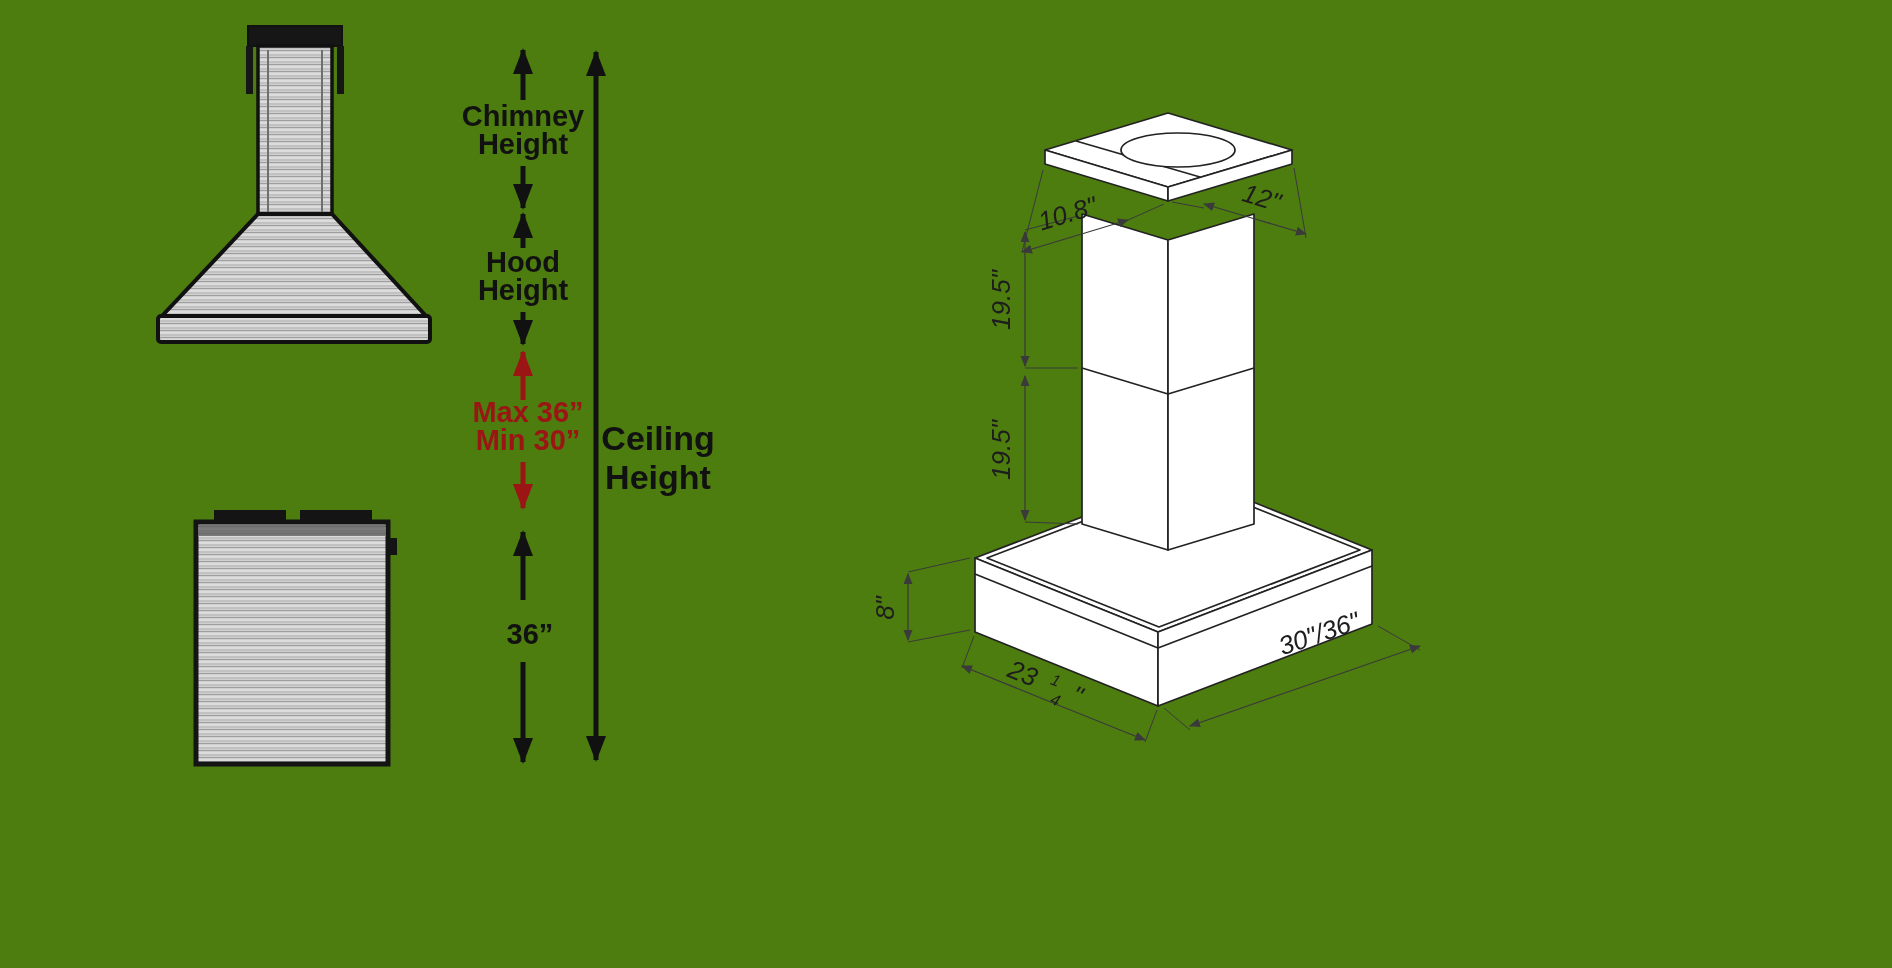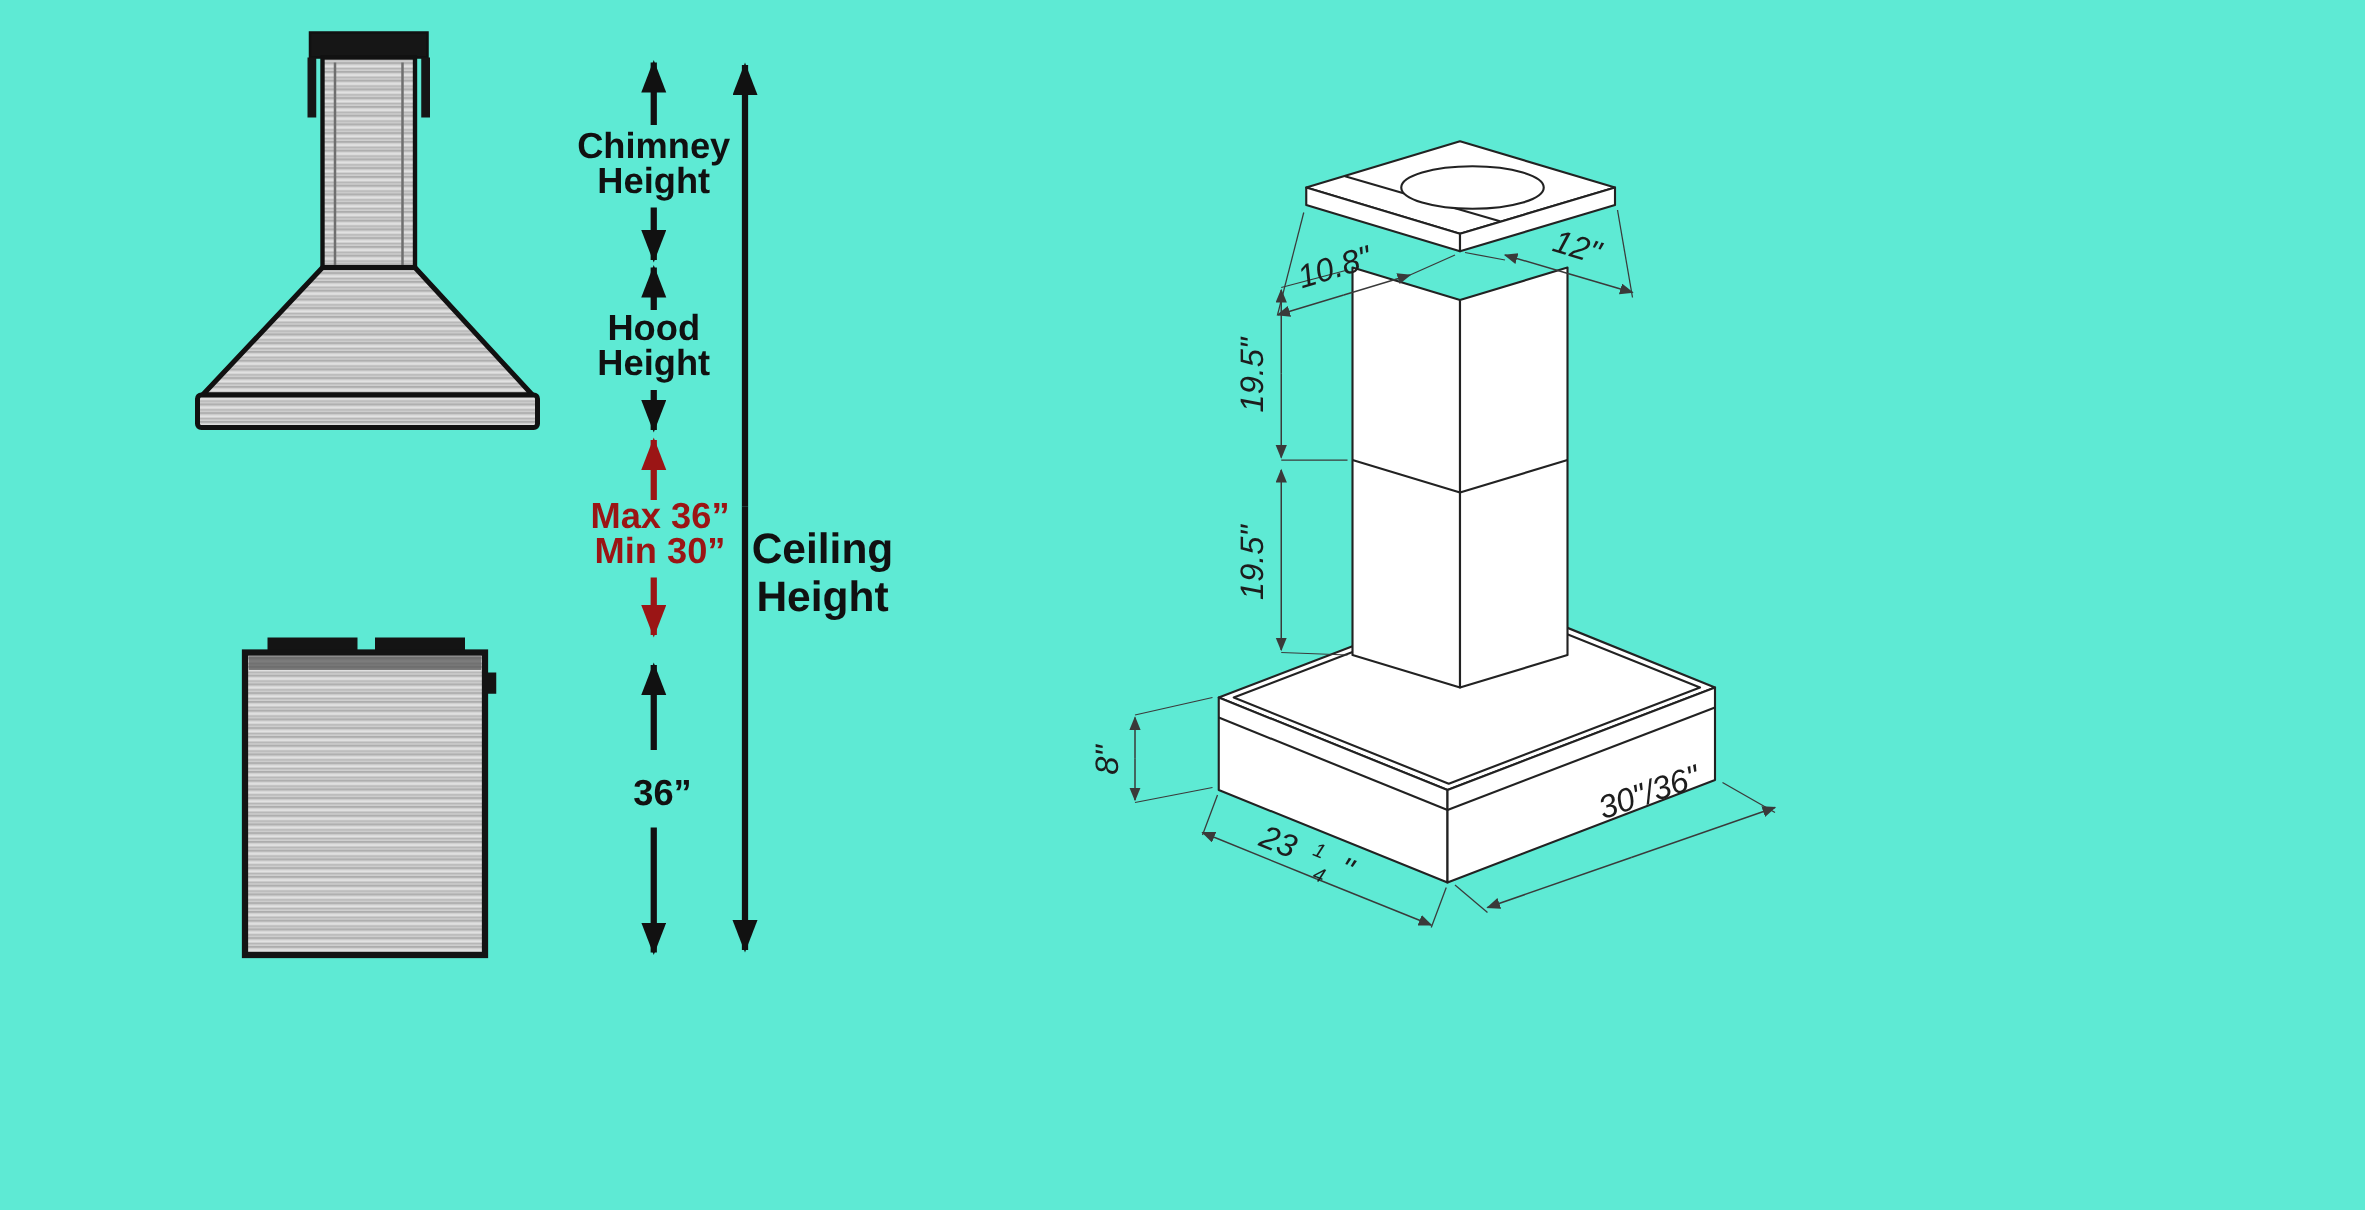--- a/index.html
+++ b/index.html
@@ -1,16 +1,16 @@
 <!DOCTYPE html>
 <html><head>
 <meta charset="utf-8">
 <style>
   html,body{margin:0;padding:0;background:#ffffff;}
-  .stage{position:relative;width:1892px;height:968px;background:#5eead4;overflow:hidden;
+  .stage{position:relative;width:1892px;height:968px;background:#4d7c0f;overflow:hidden;
          font-family:"Liberation Sans", sans-serif;}
   svg{position:absolute;top:0;left:0;}
   text{user-select:none;}
   .big-label{font-weight:bold;font-size:29px;fill:#111111;}
   .big-label-red{font-weight:bold;font-size:29px;fill:#9b1515;}
   .ceiling-label{font-weight:bold;font-size:34px;fill:#111111;}
   .iso-label{font-style:italic;font-size:26px;fill:#1d1d1d;}
 </style>
 </head>
 <body>

